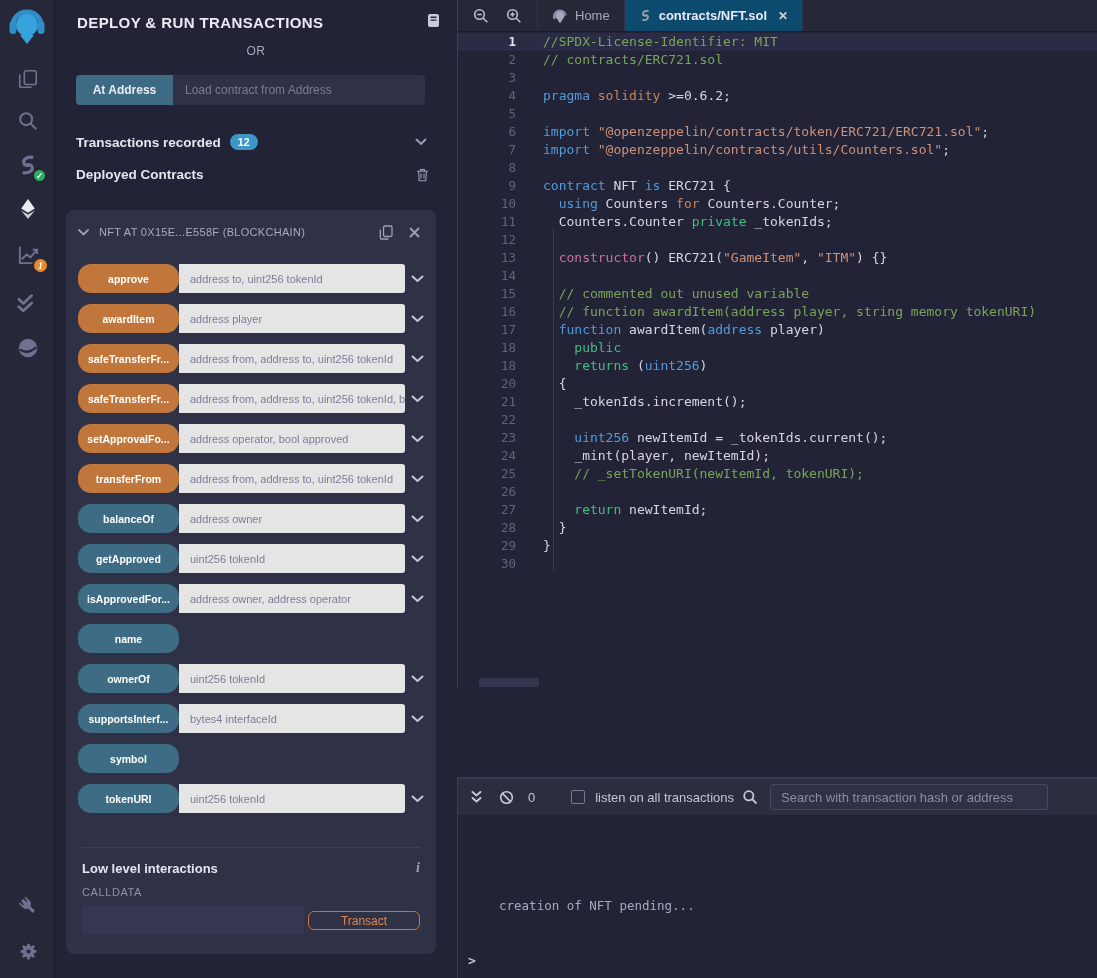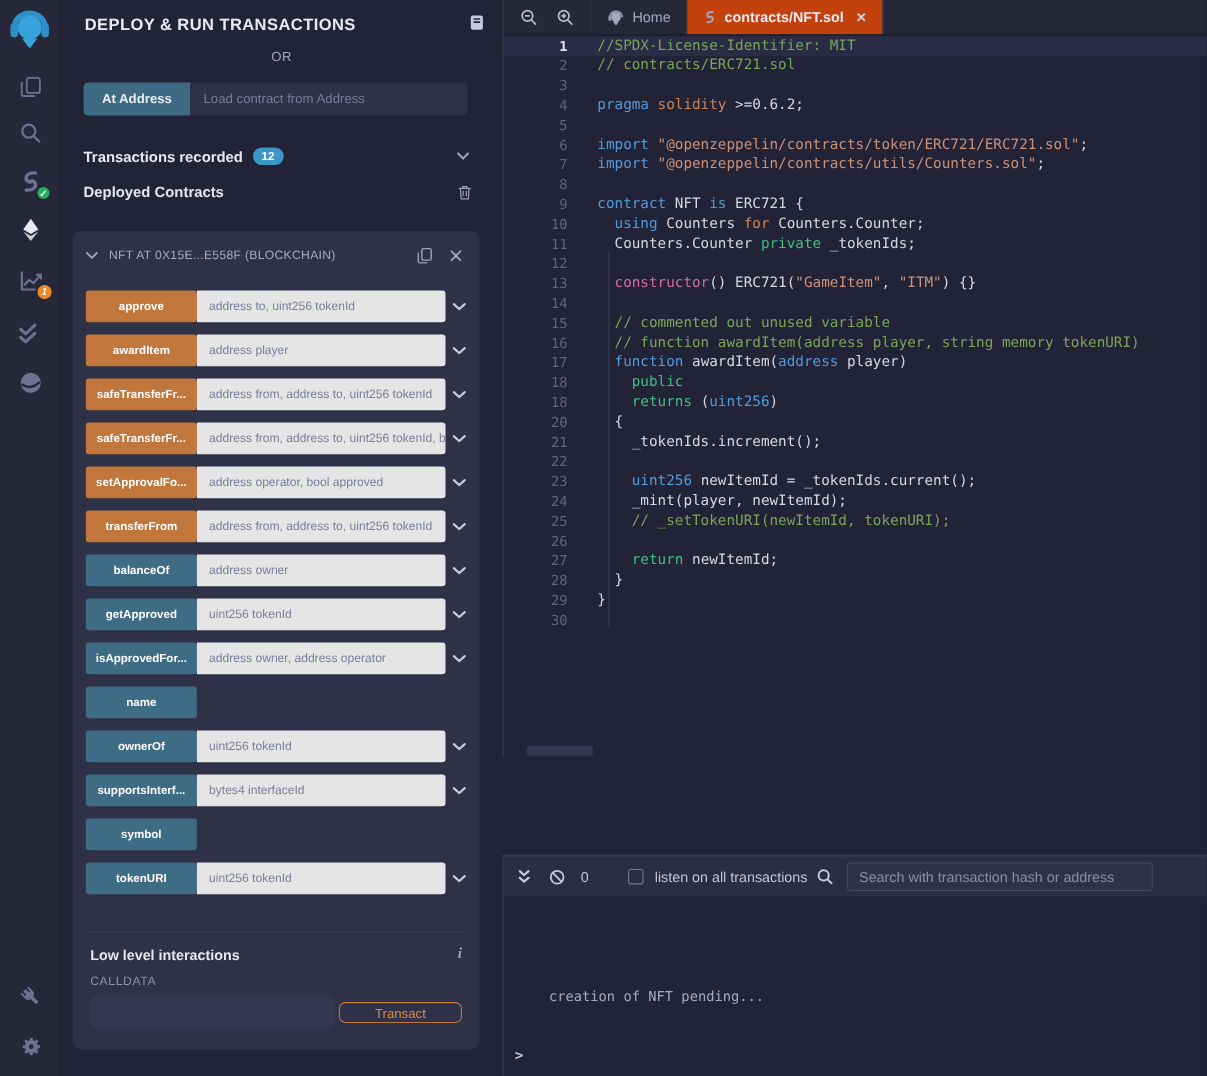--- a/index.html
+++ b/index.html
@@ -44,21 +44,21 @@
   .icon-btn { color:#9da0b8; display:inline-flex; align-items:center; cursor:pointer; }
 
   .instance { position:absolute; top:210px; left:11px; right:21px; height:744px;
               background:#2f3146; border-radius:8px; padding:10px 12px; }
   .inst-head { display:flex; align-items:center; height:24px; color:#9fa3ba; }
   .inst-title { margin-left:10px; font-size:11px; letter-spacing:.3px; color:#a7aabf; }
   .inst-icons { display:flex; align-items:center; gap:16px; margin-right:4px; }
 
   .fn-list { margin-top:20px; }
   .fn-row { display:flex; align-items:center; height:29px; margin-bottom:11px; }
-  .fn-btn { width:101px; min-width:101px; height:29px; border:none; border-radius:3px;
+  .fn-btn { width:101px; min-width:101px; height:29px; border:none; border-radius:13px;
             color:#fff; font-size:10.5px; font-weight:700; cursor:pointer;
             font-family:"Liberation Sans", sans-serif; }
   .fn-btn.orange { background:#c1763c; }
   .fn-btn.blue { background:#3e6c85; }
   .fn-input { flex:1; height:29px; background:#e5e5e5; border-radius:0 3px 3px 0;
               display:flex; align-items:center; padding:0 11px; color:#7a7e99; font-size:11px;
               overflow:hidden; white-space:nowrap; }
   .fn-chev { width:19px; min-width:19px; display:flex; justify-content:flex-end; color:#c6c9d8; }
 
   .lowlevel { position:absolute; left:10px; right:10px; top:637px; padding:0 6px; }
@@ -74,21 +74,21 @@
                   cursor:pointer; font-family:"Liberation Sans", sans-serif; }
 
   
   .editor-area { position:absolute; left:457px; top:0; right:0; height:688px;
                  background:#222336; border-left:1px solid #3a3d52; }
   .tabbar { height:32px; background:#262838; display:flex; align-items:stretch;
             border-bottom:1px solid #1b1c2a; }
   .zoombox { display:flex; align-items:center; gap:17px; padding:0 15px; color:#b9bccb; }
   .tab { display:flex; align-items:center; gap:7px; padding:0 14px; border-left:1px solid #30324a;
          color:#a6a9be; font-size:13px; cursor:pointer; }
-  .tab.active { background:#c2410c; color:#eaebf5; font-weight:600; border-right:1px solid #30324a; }
+  .tab.active { background:#0c4a6e; color:#eaebf5; font-weight:600; border-right:1px solid #30324a; }
   .tab-close { color:#d0d3e0; font-size:12px; font-weight:bold; margin-left:4px; }
   .sol-glyph { color:#9da1b5; font-weight:bold; font-size:14px;
                font-family:"DejaVu Sans Mono", monospace; }
 
   .code-wrap { position:absolute; left:0; right:0; top:33px;
                font-family:"DejaVu Sans Mono", monospace; font-size:13px; }
   .line { display:flex; height:18px; line-height:18px; }
   .line.active { background:#2a2c45; }
   .num { width:58px; min-width:58px; text-align:right; color:#60647e; font-size:12.5px; }
   .line.active .num { color:#e2e3ec; font-weight:bold; }

